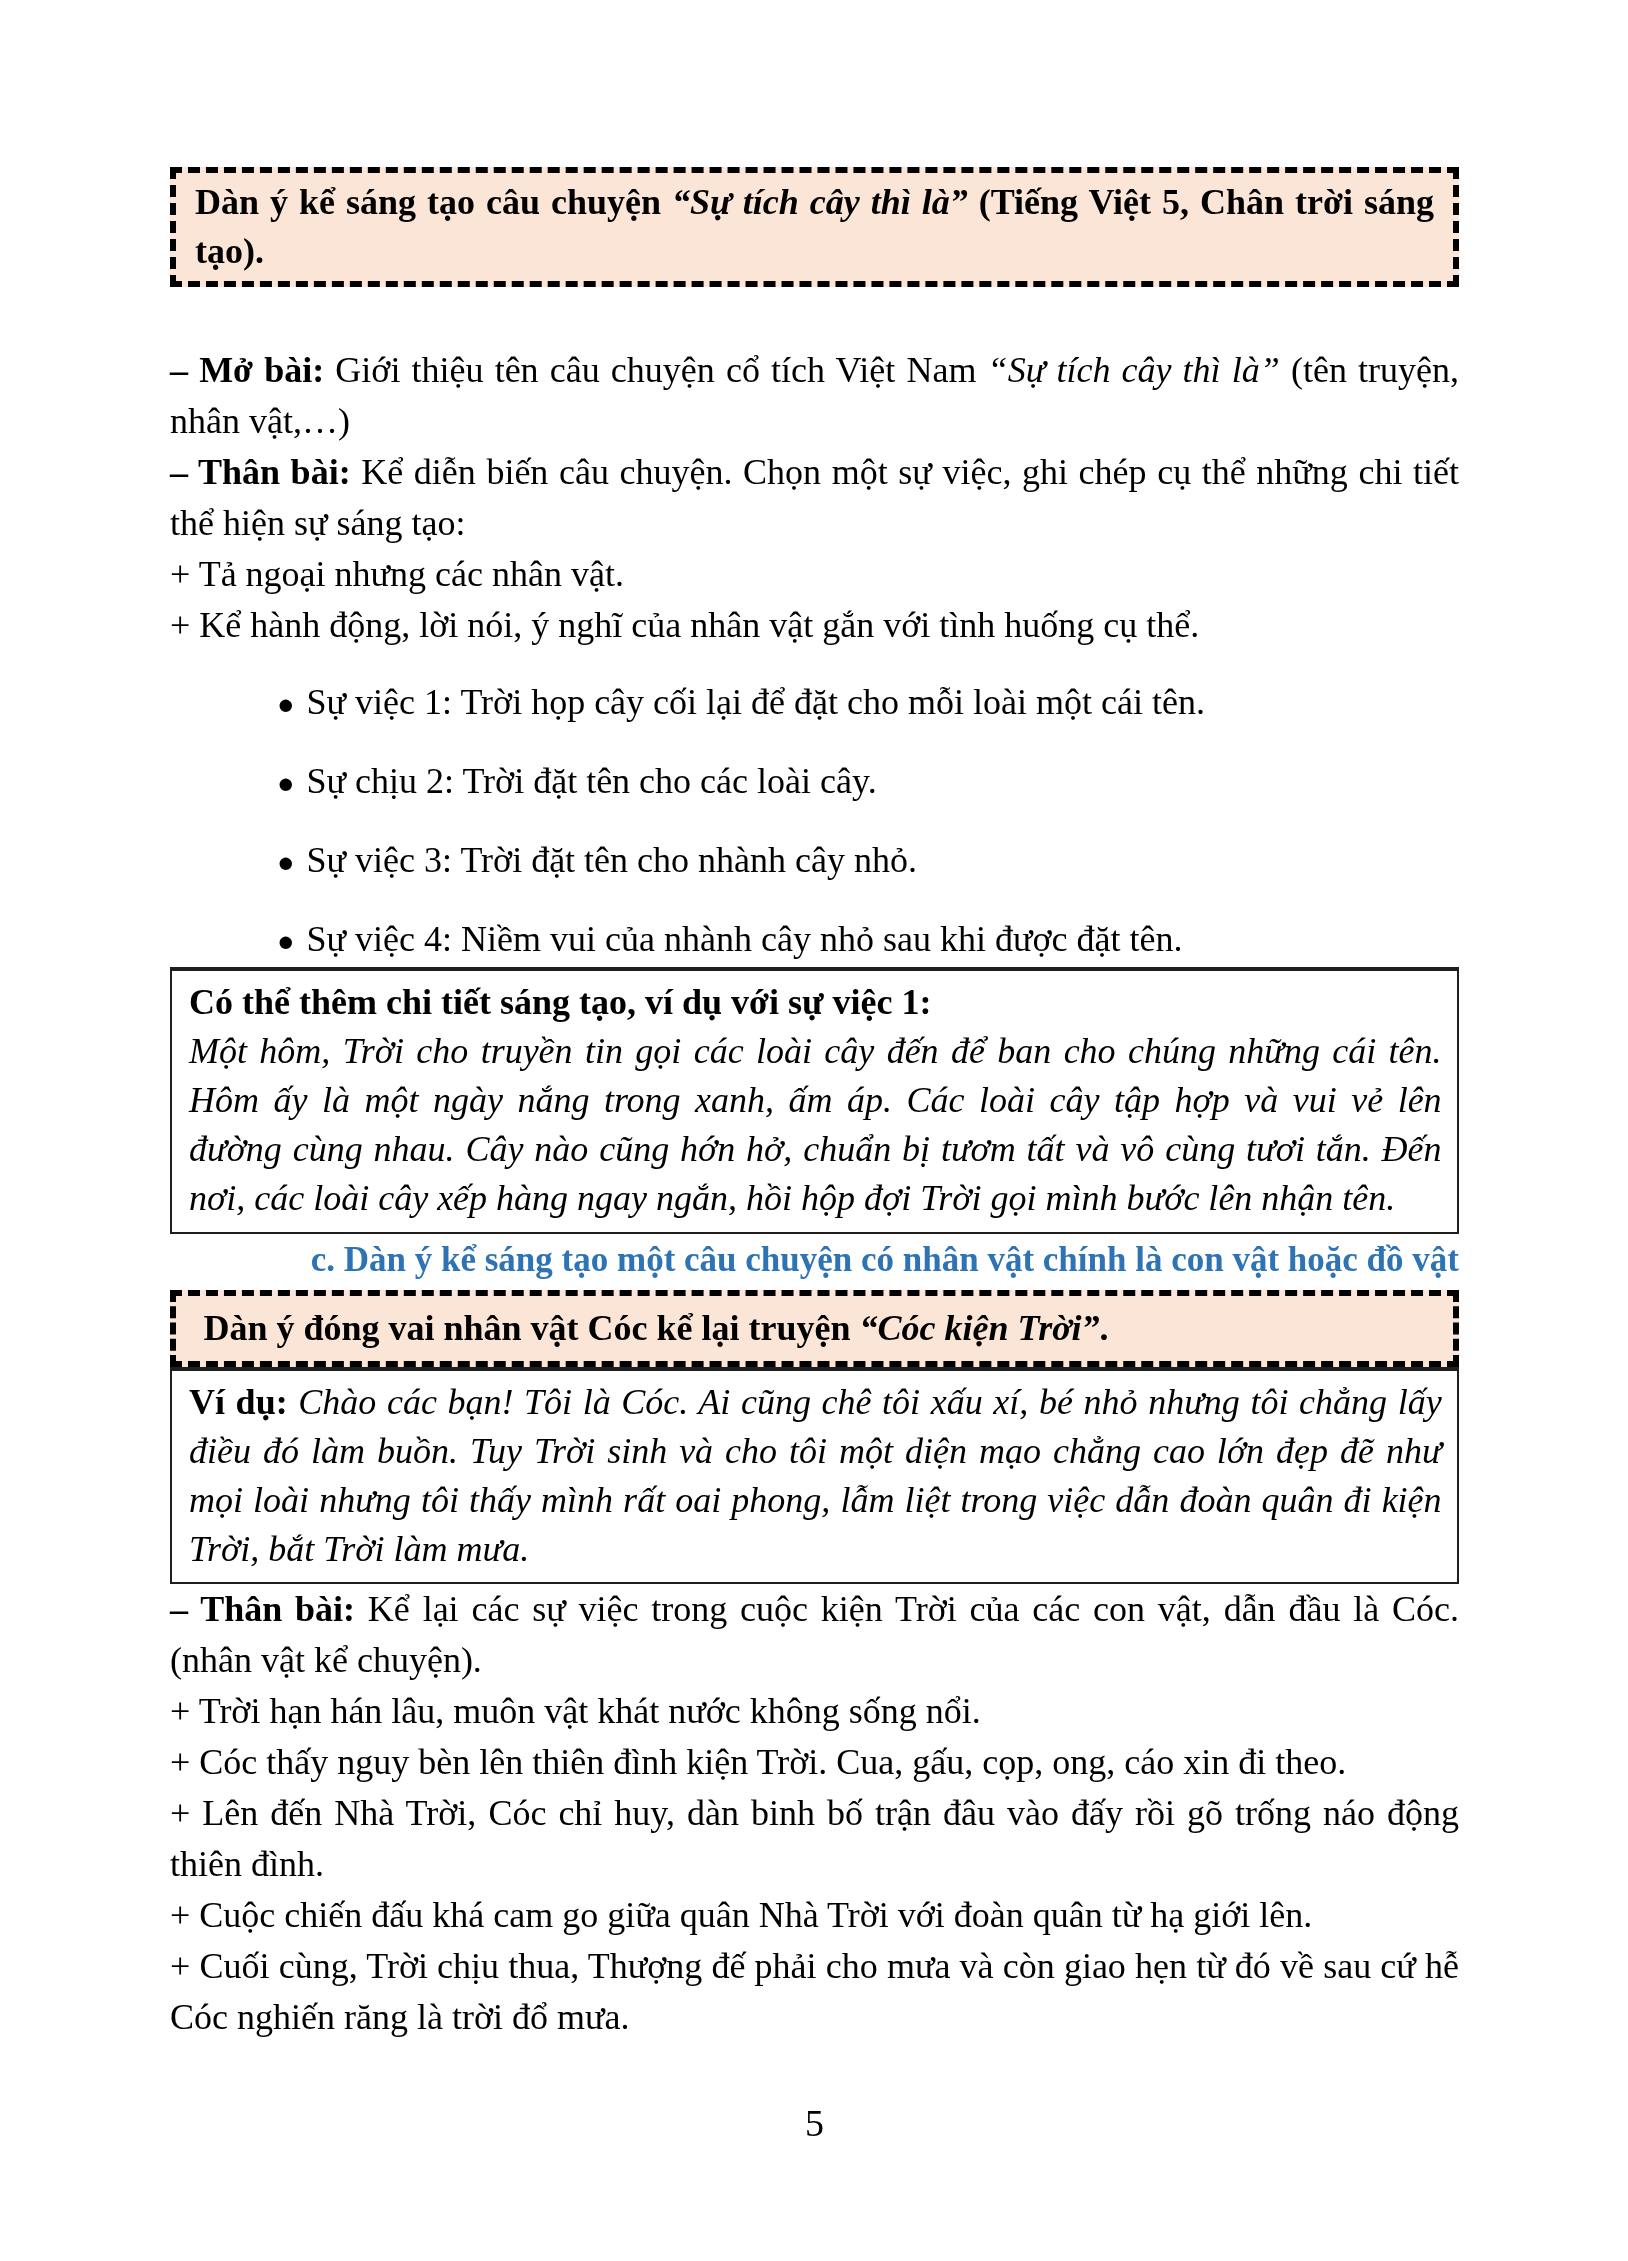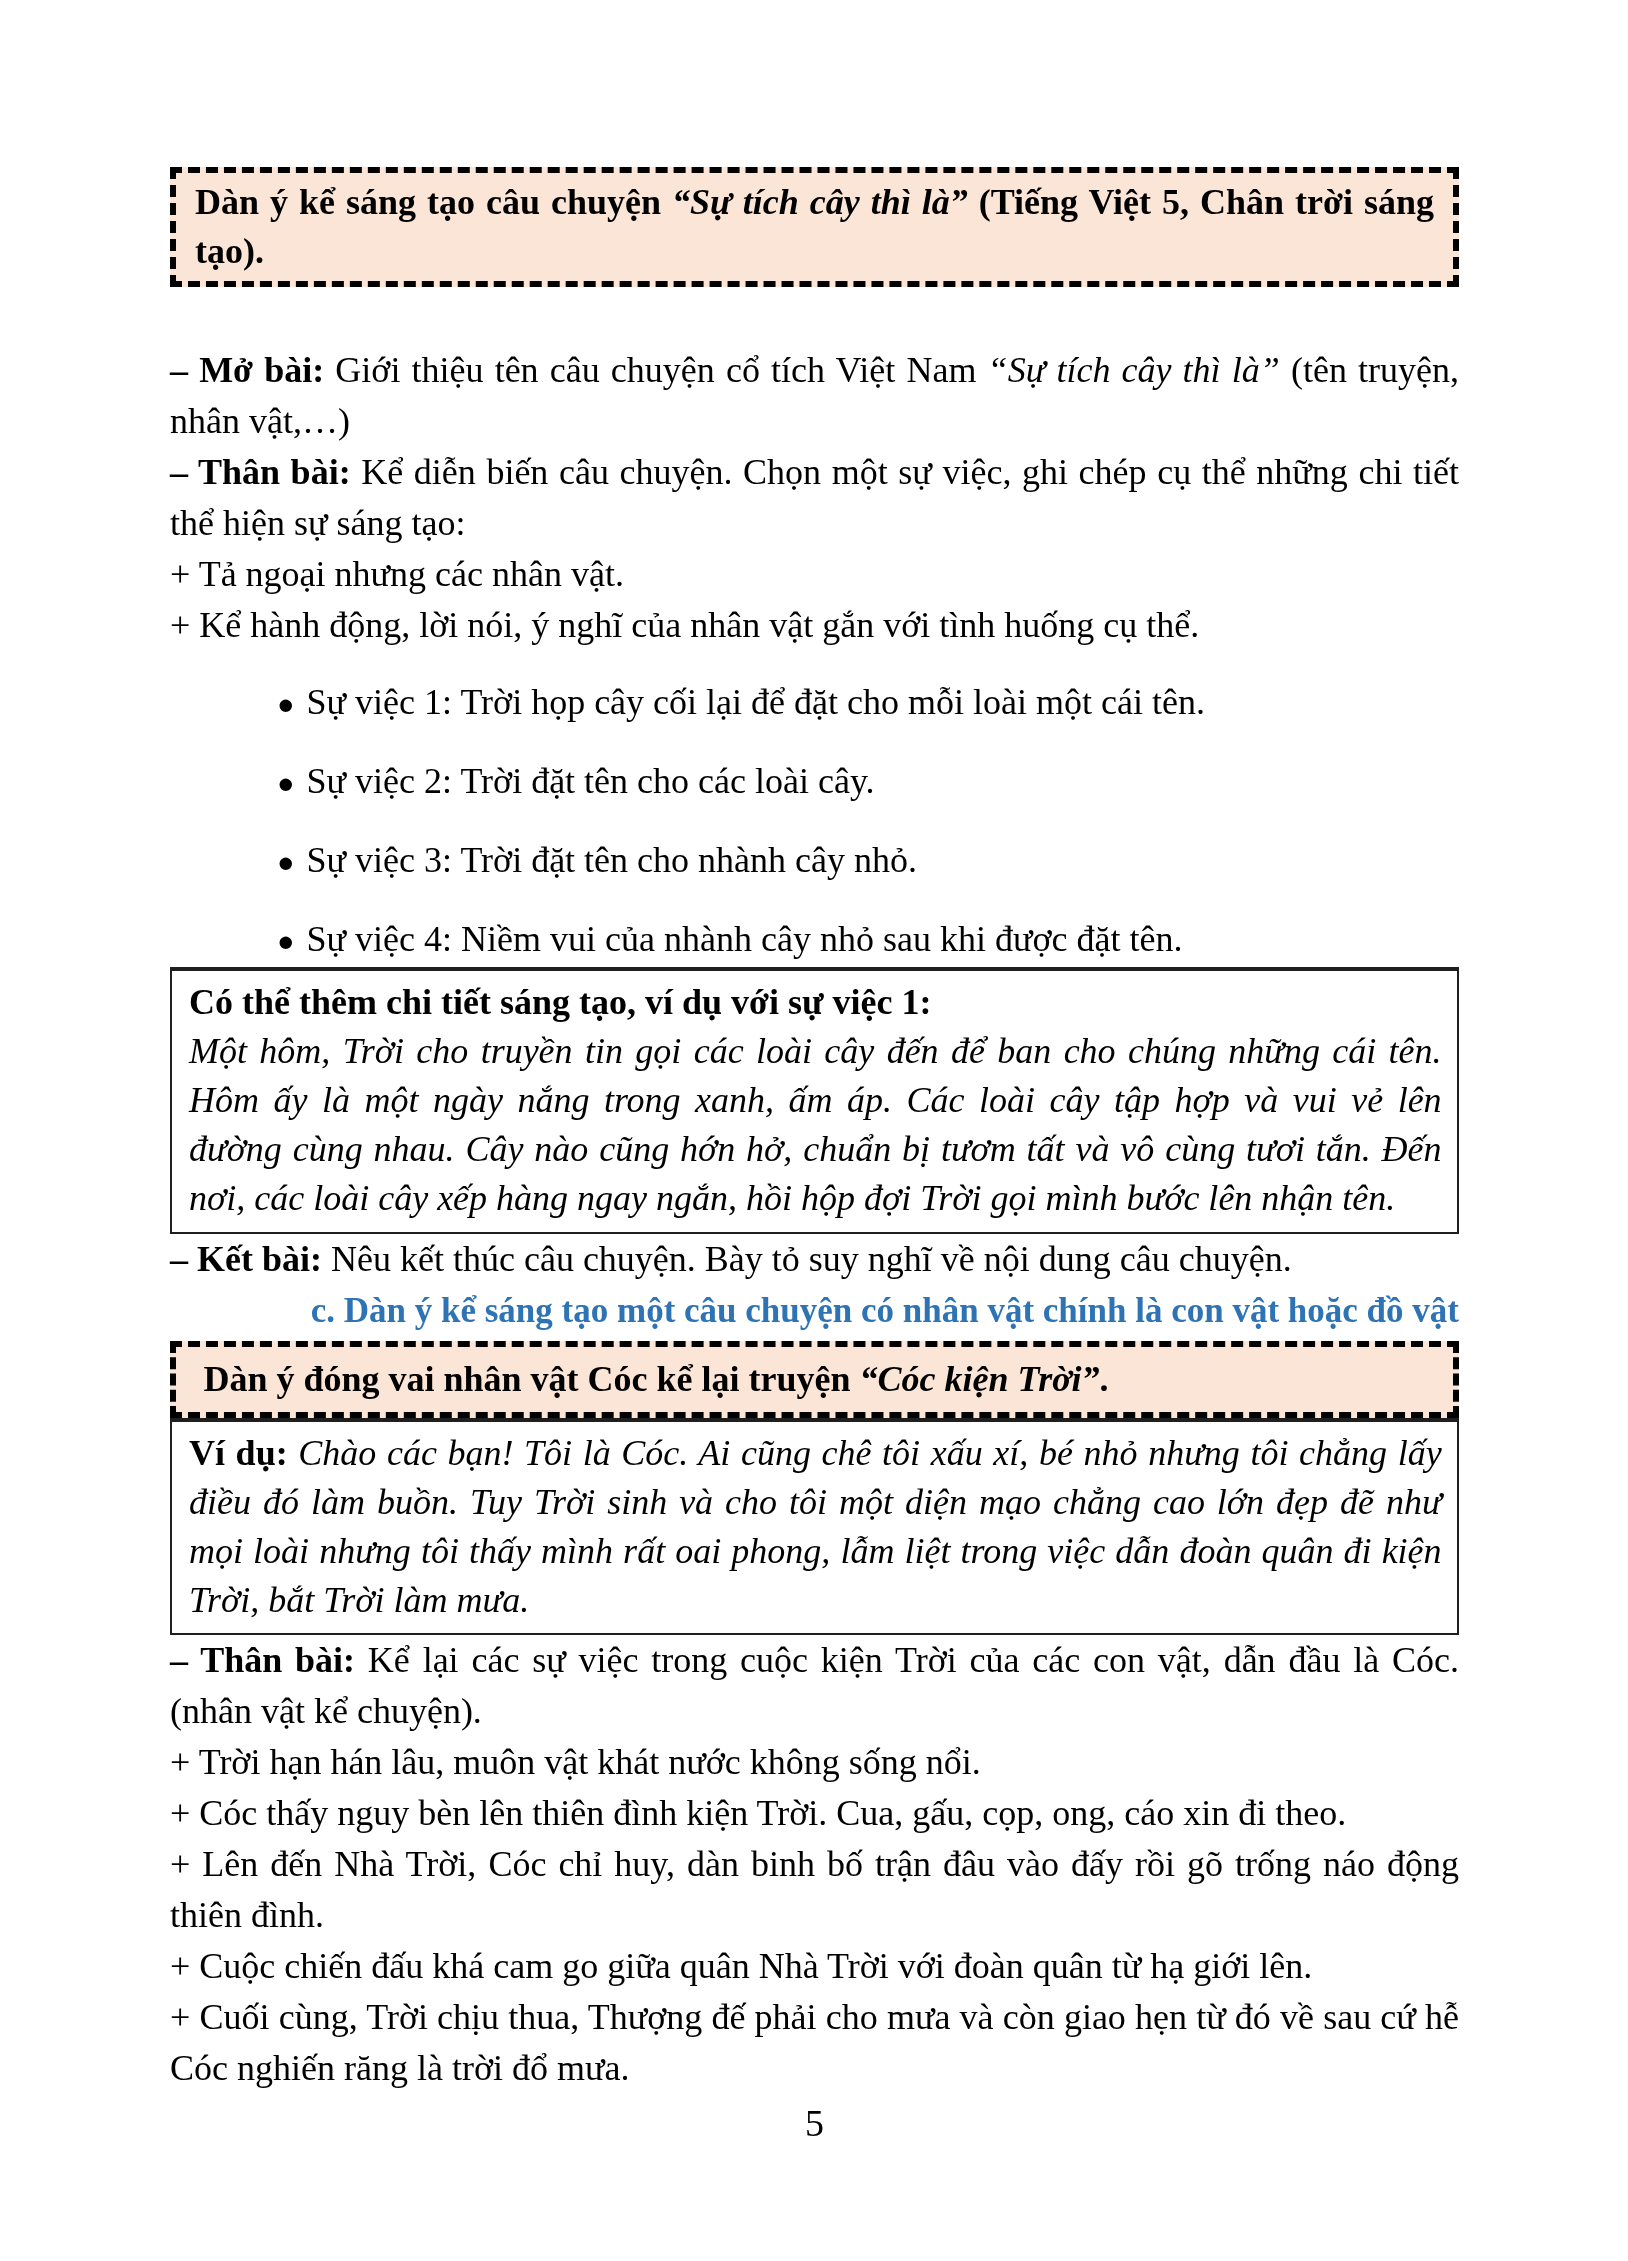--- a/index.html
+++ b/index.html
@@ -104,37 +104,34 @@
       <span class="b">– Thân bài:</span><span> Kể diễn biến câu chuyện. Chọn một sự việc, ghi chép cụ thể những chi tiết thể hiện sự sáng tạo:</span>
     </p>
 
     <p class="body-p">+ Tả ngoại nhưng các nhân vật.</p>
     <p class="body-p">+ Kể hành động, lời nói, ý nghĩ của nhân vật gắn với tình huống cụ thể.</p>
 
     <div class="bullet-row">
       <span class="bullet-glyph">●</span><span>Sự việc 1: Trời họp cây cối lại để đặt cho mỗi loài một cái tên.</span>
     </div>
     <div class="bullet-row">
-      <span class="bullet-glyph">●</span><span>Sự việc 2: Trời đặt tên cho các loài cây.</span>
+      <span class="bullet-glyph">●</span><span>Sự chịu 2: Trời đặt tên cho các loài cây.</span>
     </div>
     <div class="bullet-row">
       <span class="bullet-glyph">●</span><span>Sự việc 3: Trời đặt tên cho nhành cây nhỏ.</span>
     </div>
     <div class="bullet-row">
       <span class="bullet-glyph">●</span><span>Sự việc 4: Niềm vui của nhành cây nhỏ sau khi được đặt tên.</span>
     </div>
 
     <div class="solid-box">
       <span class="head">Có thể thêm chi tiết sáng tạo, ví dụ với sự việc 1:</span>
       <span class="quote">Một hôm, Trời cho truyền tin gọi các loài cây đến để ban cho chúng những cái tên. Hôm ấy là một ngày nắng trong xanh, ấm áp. Các loài cây tập hợp và vui vẻ lên đường cùng nhau. Cây nào cũng hớn hở, chuẩn bị tươm tất và vô cùng tươi tắn. Đến nơi, các loài cây xếp hàng ngay ngắn, hồi hộp đợi Trời gọi mình bước lên nhận tên.</span>
     </div>
 
-    <p class="body-p">
-      <span class="b">– Kết bài:</span><span> Nêu kết thúc câu chuyện. Bày tỏ suy nghĩ về nội dung câu chuyện.</span>
-    </p>
 
     <h3 class="c-heading">c. Dàn ý kể sáng tạo một câu chuyện có nhân vật chính là con vật hoặc đồ vật</h3>
 
     <div class="dashed-box single">
       <span class="b">Dàn ý đóng vai nhân vật Cóc kể lại truyện </span><span class="bi">“Cóc kiện Trời”</span><span class="b">.</span>
     </div>
 
 
     <div class="solid-box">
       <span class="quote"><span class="b" style="font-style:normal">Ví dụ:</span><span class="inline-quote"> Chào các bạn! Tôi là Cóc. Ai cũng chê tôi xấu xí, bé nhỏ nhưng tôi chẳng lấy điều đó làm buồn. Tuy Trời sinh và cho tôi một diện mạo chẳng cao lớn đẹp đẽ như mọi loài nhưng tôi thấy mình rất oai phong, lẫm liệt trong việc dẫn đoàn quân đi kiện Trời, bắt Trời làm mưa.</span></span>

